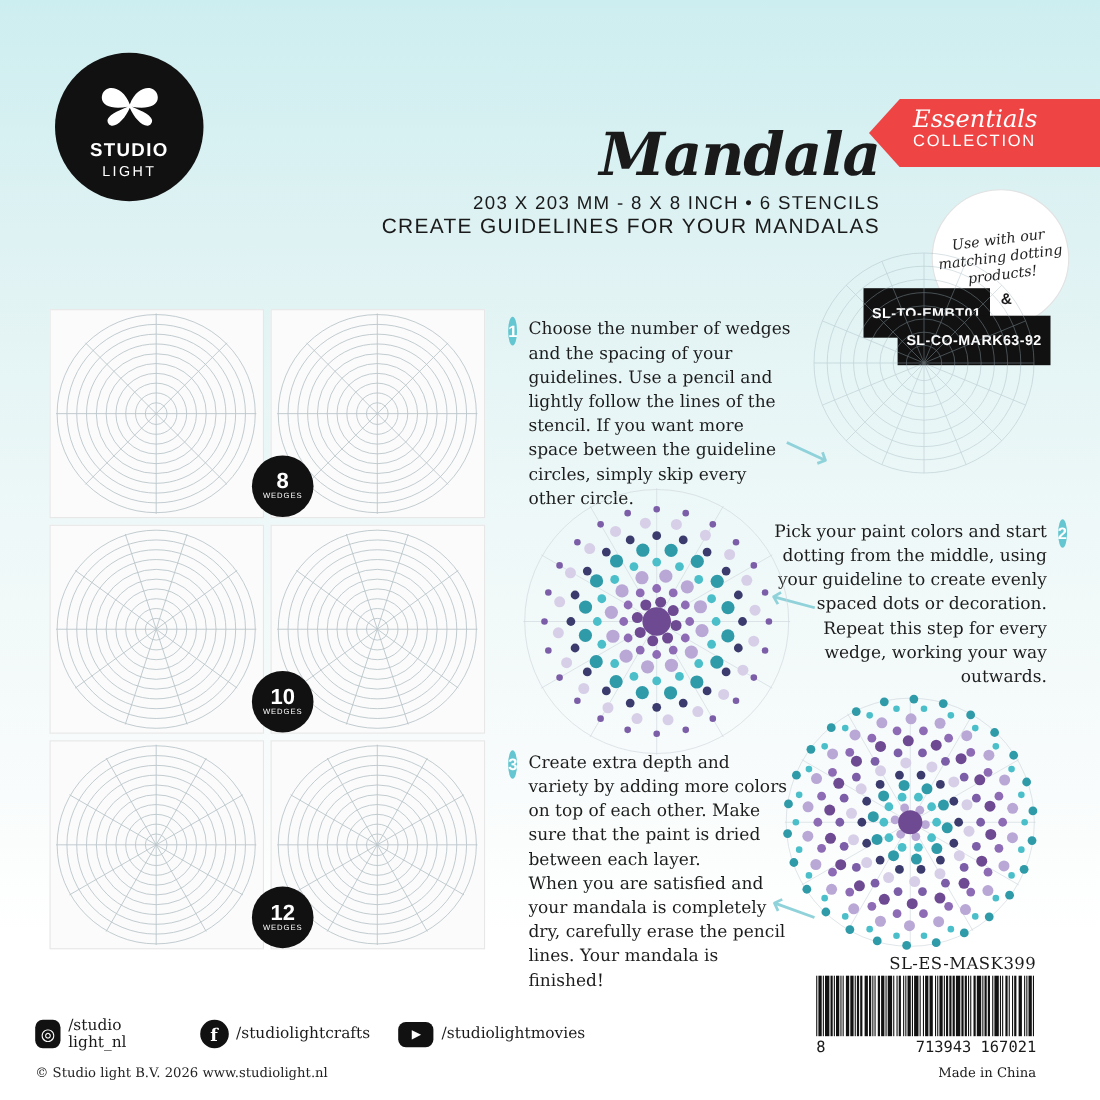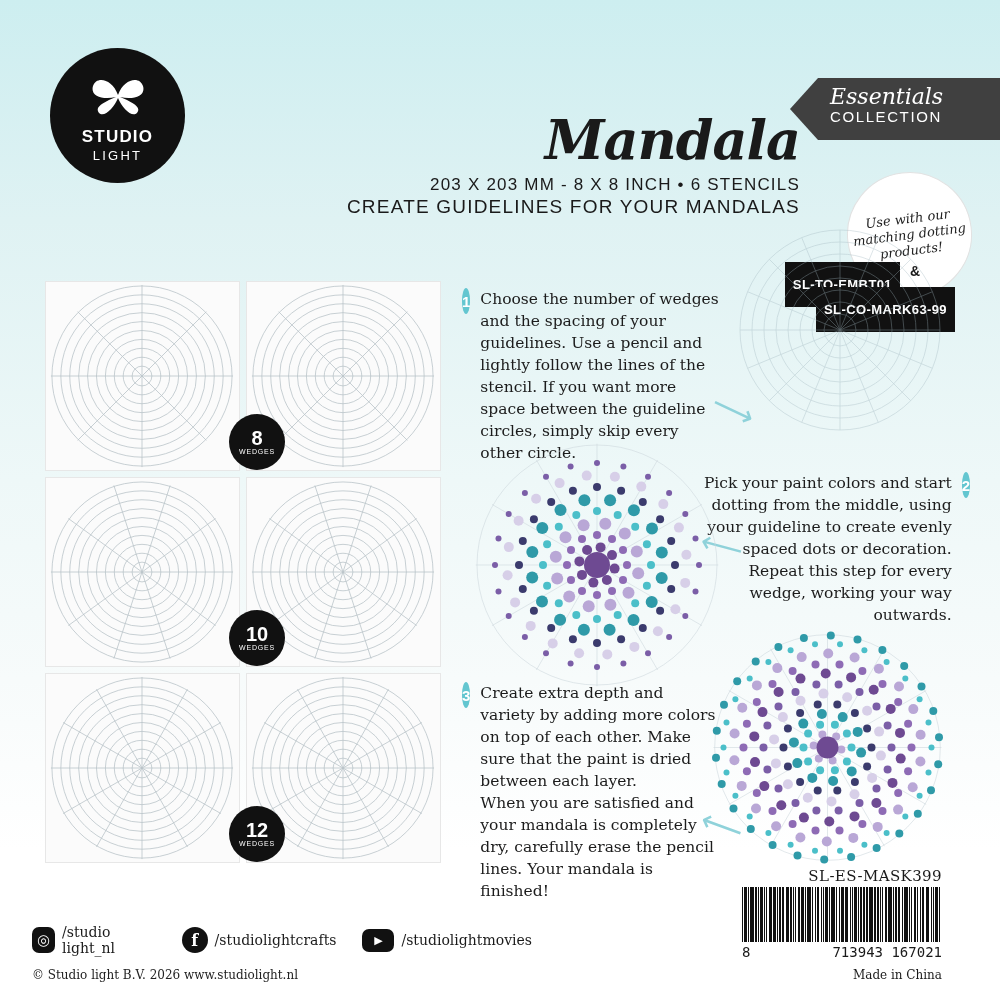--- a/index.html
+++ b/index.html
@@ -30,22 +30,22 @@
     font-size:54px; line-height:54px; letter-spacing:-1px;
   }
   #title-main {
     font-size:52px; font-weight:bold; letter-spacing:0.5px; line-height:56px; margin-top:4px;
   }
   #title-sub1 { font-size:17px; letter-spacing:1.2px; margin-top:8px; }
   #title-sub2 { font-size:19px; letter-spacing:1.2px; margin-top:1px; }
 
   
   #ribbon {
-    position:absolute; right:0; top:78px; height:62px; width:210px;
-    background:#404040; color:#fff;
+    position:absolute; right:0; top:90px; height:62px; width:210px;
+    background:#ef4444; color:#fff;
     clip-path: polygon(28px 0, 210px 0, 210px 62px, 28px 62px, 0 31px);
     padding:7px 10px 0 40px;
   }
   #ribbon .e1 { font-family:"DejaVu Serif", serif; font-style:italic; font-size:22px; line-height:23px; }
   #ribbon .e2 { font-size:15px; letter-spacing:1.6px; line-height:18px; }
 
   
   #usebadge {
     position:absolute; right:28px; top:172px; width:125px; height:125px;
     border-radius:50%; background:#fff; border:1px solid #e2e2e2;
@@ -142,21 +142,21 @@
 <div id="ribbon">
   <div class="e1">Essentials</div>
   <div class="e2">COLLECTION</div>
 </div>
 
 <div id="usebadge">
   <span>Use with our matching dotting products!</span>
 </div>
 <div id="codebar1">SL-TO-EMBT01</div>
 <div id="codeamp">&amp;</div>
-<div id="codebar2">SL-CO-MARK63-99</div>
+<div id="codebar2">SL-CO-MARK63-92</div>
 
 <div id="topmandala">
   <svg viewBox="0 0 210 210" width="210" height="210">
     <g stroke="#9fb4bd" fill="none" stroke-width="0.7">
       <circle cx="105" cy="105" r="100"></circle>
         <circle cx="105" cy="105" r="88"></circle>
       <circle cx="105" cy="105" r="76"></circle>
         <circle cx="105" cy="105" r="64"></circle>
       <circle cx="105" cy="105" r="52"></circle>
         <circle cx="105" cy="105" r="40"></circle>

